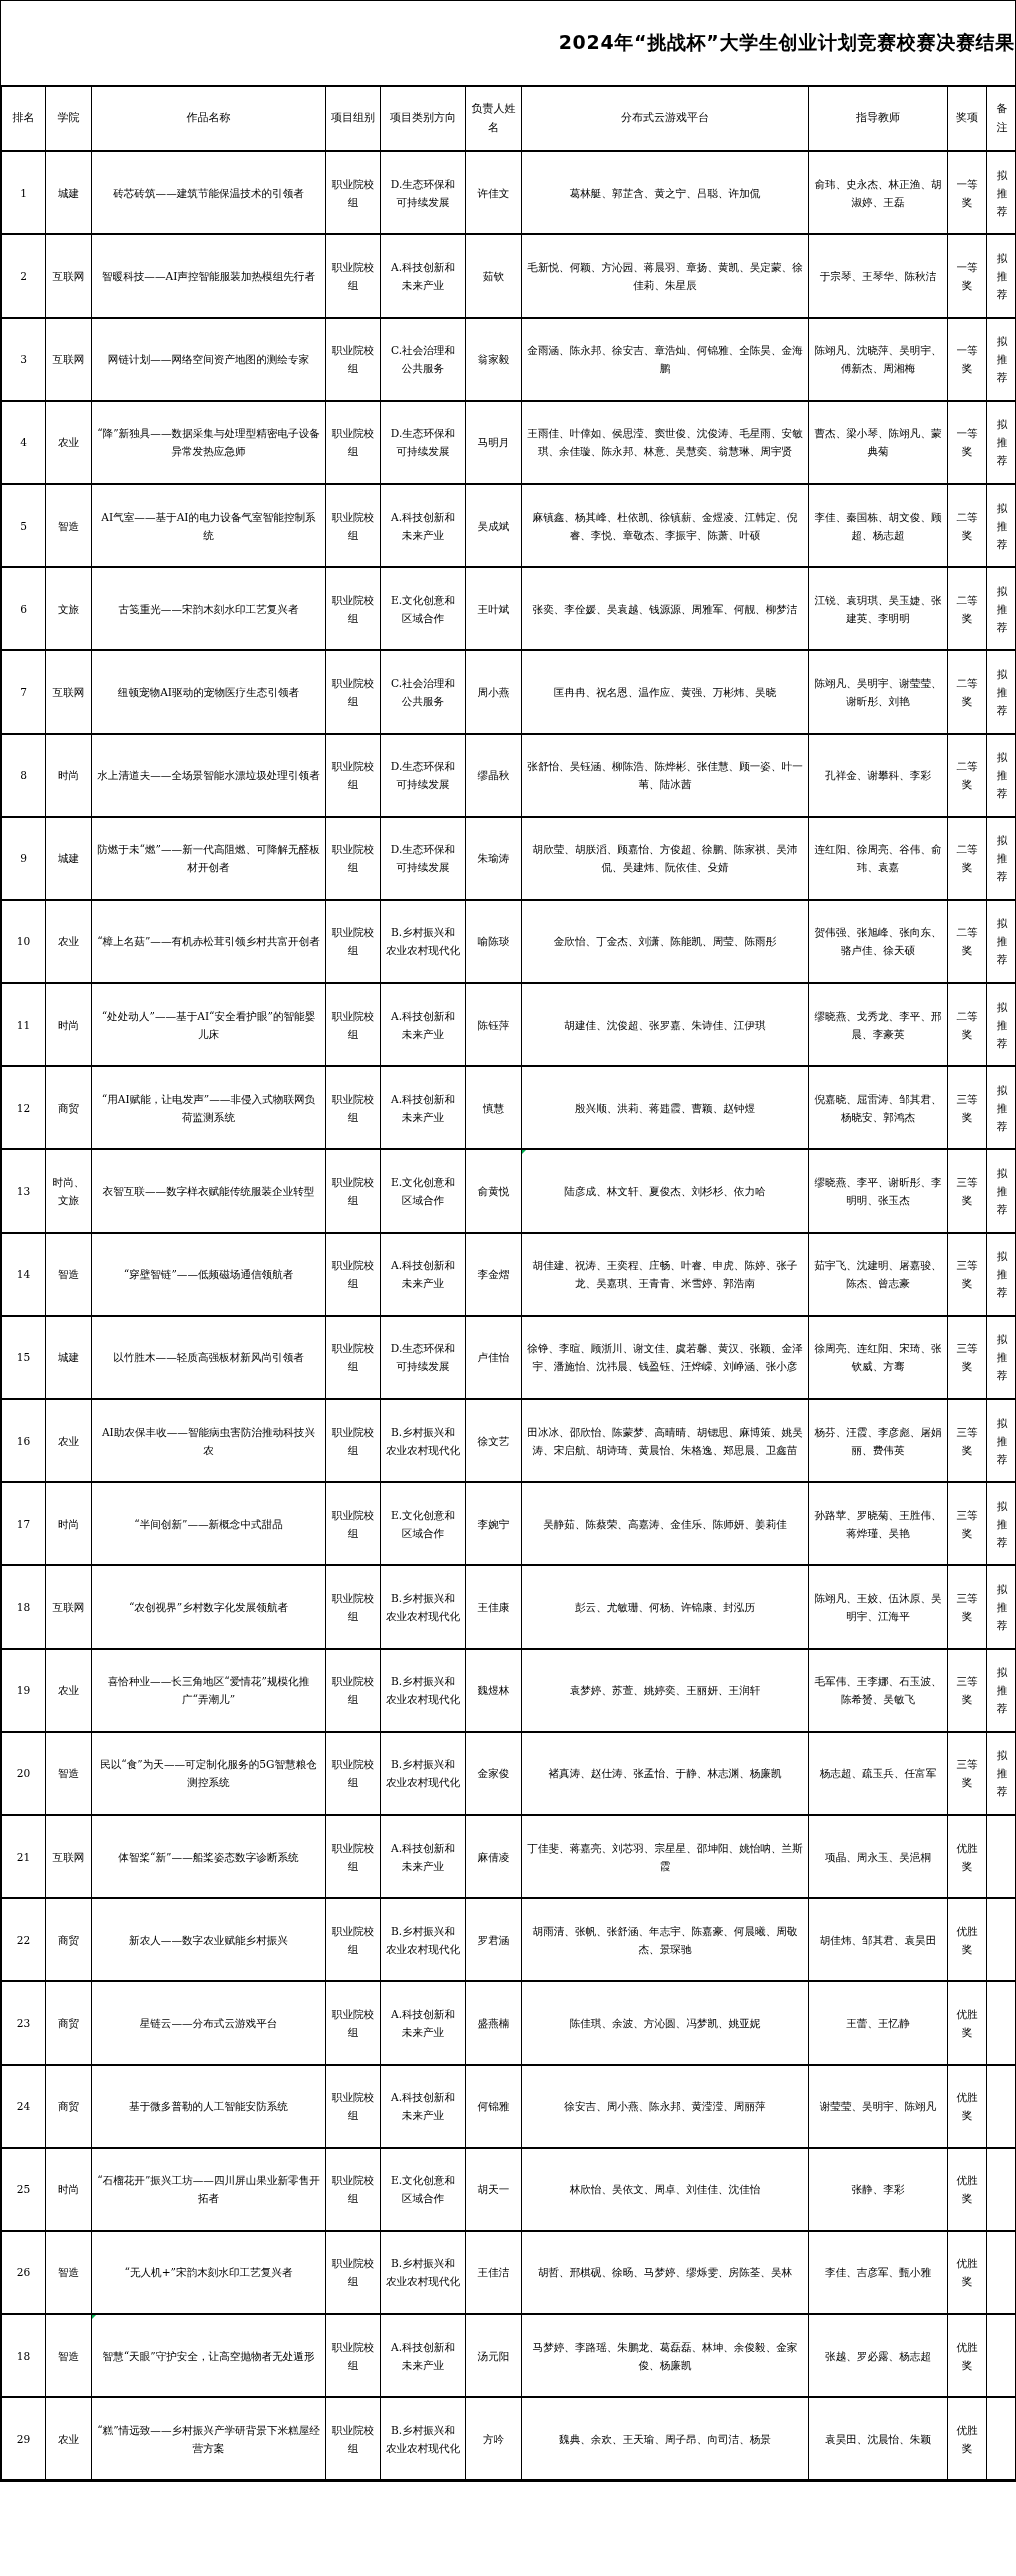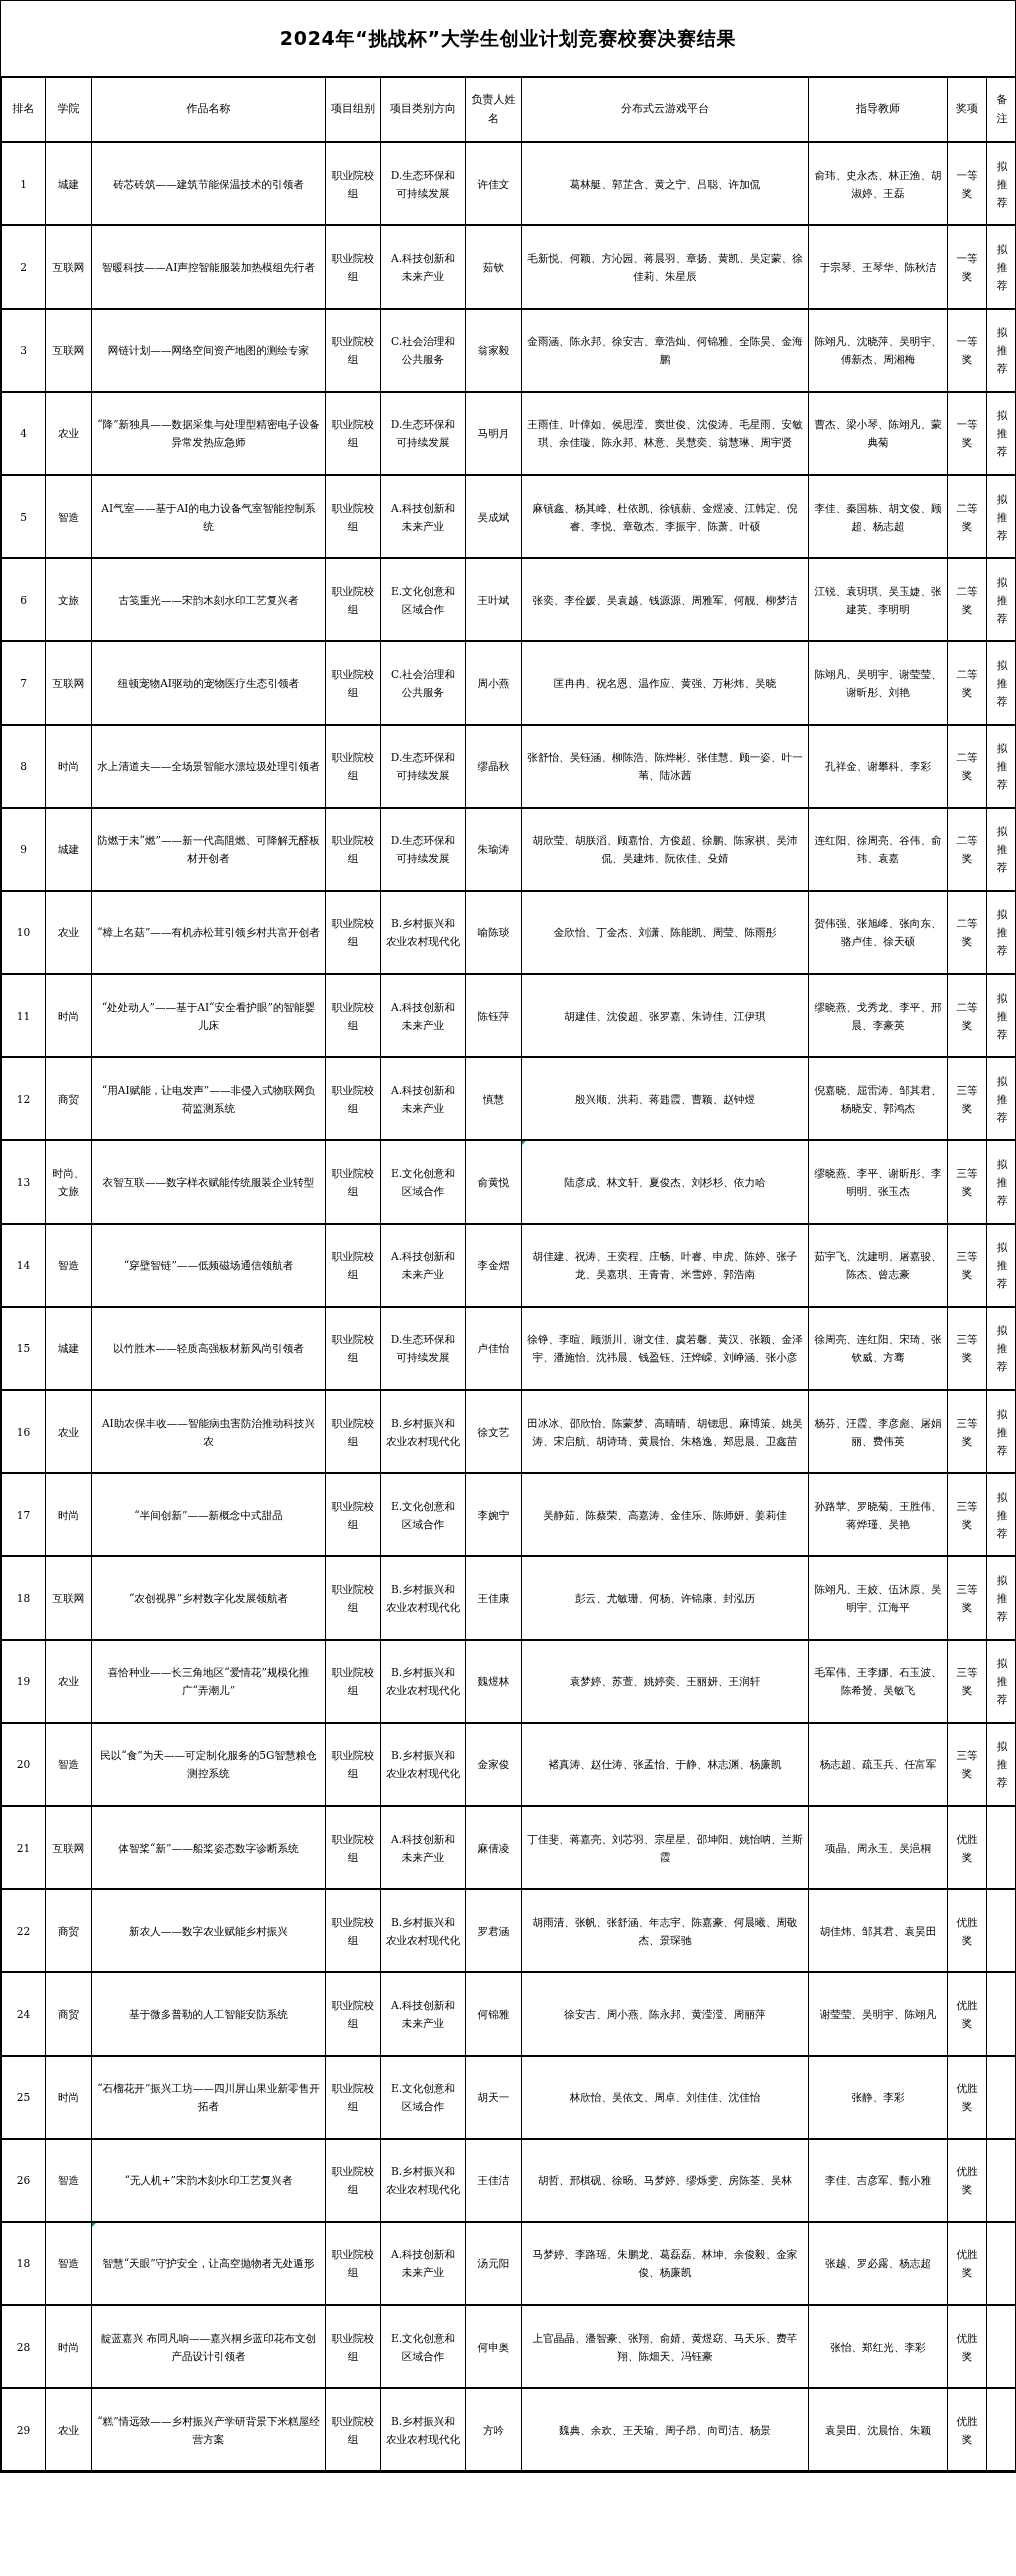--- a/index.html
+++ b/index.html
@@ -1,18 +1,18 @@
 <!DOCTYPE html>
 <html style="font-size:11px"><head>
 <meta charset="utf-8">
 <style>
   html,body{margin:0;padding:0;background:#ffffff;}
   body{width:1017px;font-family:"DejaVu Serif","Liberation Serif",serif;color:#000;}
   .sheet{width:1014px;border:1.4px solid #000;border-top:0.7px solid #000;background:#fff;}
-  .title-bar{height:75px;display:flex;align-items:center;justify-content:center;}
+  .title-bar{height:84px;display:flex;align-items:center;justify-content:flex-end;}
   .title-bar h1{
     margin:0;font-size:19px;font-weight:bold;letter-spacing:0.7px;
     font-family:"DejaVu Sans","Liberation Sans",sans-serif;
   }
   table{border-collapse:collapse;width:100%;table-layout:fixed;}
   col.c-rank{width:44px}
   col.c-college{width:46px}
   col.c-project{width:234px}
   col.c-group{width:55px}
   col.c-category{width:85px}
@@ -329,20 +329,32 @@
           <td>新农人——数字农业赋能乡村振兴</td>
           <td>职业院校组</td>
           <td>B.乡村振兴和农业农村现代化</td>
           <td>罗君涵</td>
           <td>胡雨清、张帆、张舒涵、年志宇、陈嘉豪、何晨曦、周敬杰、景琛驰</td>
           <td>胡佳炜、邹其君、袁昊田</td>
           <td>优胜奖</td>
           <td></td>
         </tr>
         <tr>
+          <td>23</td>
+          <td>商贸</td>
+          <td>星链云——分布式云游戏平台</td>
+          <td>职业院校组</td>
+          <td>A.科技创新和未来产业</td>
+          <td>盛燕楠</td>
+          <td>陈佳琪、余波、方沁圆、冯梦凯、姚亚妮</td>
+          <td>王蕾、王忆静</td>
+          <td>优胜奖</td>
+          <td></td>
+        </tr>
+        <tr>
           <td>24</td>
           <td>商贸</td>
           <td>基于微多普勒的人工智能安防系统</td>
           <td>职业院校组</td>
           <td>A.科技创新和未来产业</td>
           <td>何锦雅</td>
           <td>徐安吉、周小燕、陈永邦、黄滢滢、周丽萍</td>
           <td>谢莹莹、吴明宇、陈翊凡</td>
           <td>优胜奖</td>
           <td></td>
@@ -373,32 +385,20 @@
         </tr>
         <tr>
           <td>18</td>
           <td>智造</td>
           <td class="marked">智慧“天眼”守护安全，让高空抛物者无处遁形</td>
           <td>职业院校组</td>
           <td>A.科技创新和未来产业</td>
           <td>汤元阳</td>
           <td>马梦婷、李路瑶、朱鹏龙、葛磊磊、林坤、余俊毅、金家俊、杨廉凯</td>
           <td>张越、罗必露、杨志超</td>
-          <td>优胜奖</td>
-          <td></td>
-        </tr>
-        <tr>
-          <td>28</td>
-          <td>时尚</td>
-          <td>靛蓝嘉兴 布同凡响——嘉兴桐乡蓝印花布文创产品设计引领者</td>
-          <td>职业院校组</td>
-          <td>E.文化创意和区域合作</td>
-          <td>何申奥</td>
-          <td>上官晶晶、潘智豪、张翔、俞婧、黄煜窈、马天乐、费芊翔、陈畑天、冯钰豪</td>
-          <td>张怡、郑红光、李彩</td>
           <td>优胜奖</td>
           <td></td>
         </tr>
         <tr>
           <td>29</td>
           <td>农业</td>
           <td>“糕”情远致——乡村振兴产学研背景下米糕屋经营方案</td>
           <td>职业院校组</td>
           <td>B.乡村振兴和农业农村现代化</td>
           <td>方吟</td>

